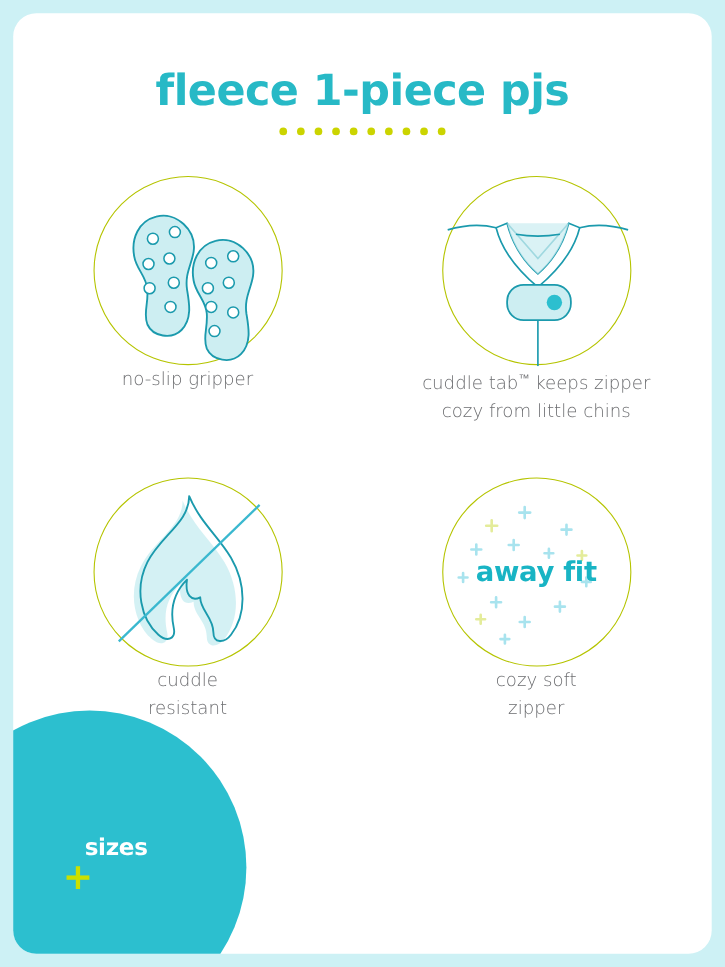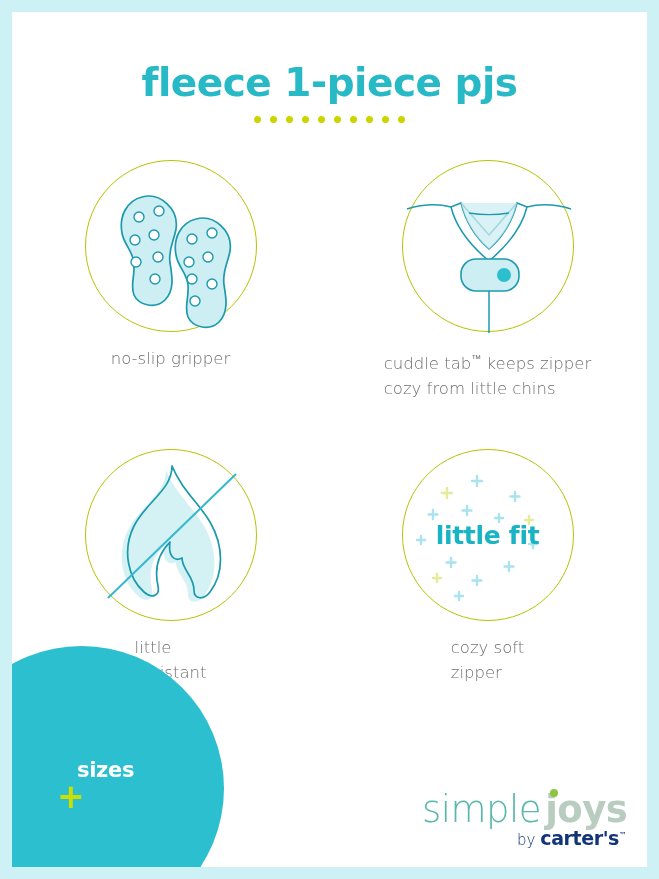--- a/index.html
+++ b/index.html
@@ -13,20 +13,21 @@
     position:relative;
     width:659px; height:879px;
     background:#cdf1f5;
   }
   .card {
     position:absolute;
     left:12px; top:12px;
     width:635px; height:855px;
     background:#ffffff;
     overflow:hidden;
+    border-radius:21px;
   }
 
   
   .title {
     position:absolute;
     left:0; top:48px;
     width:635px;
     text-align:center;
     font-size:39px;
     font-weight:bold;
@@ -63,21 +64,22 @@
   }
   .circle {
     width:172px; height:172px;
     border:1.6px solid #b5c400;
     border-radius:50%;
     position:relative;
     overflow:visible;
   }
   .circle svg { position:absolute; left:0; top:0; }
   .caption {
-    margin-top:14px;
+    margin-top:0;
+    text-align:center;
     font-size:16.5px;
     line-height:25px;
     color:#6d6e71;
     font-family:"DejaVu Sans", sans-serif;
     font-weight:300;
   }
   .caption .ln { display:block; }
   .tm { font-size:10px; vertical-align:super; }
   .row-gap { height:48px; }
 
@@ -256,21 +258,21 @@
 
         <div class="feat">
           <div class="circle">
             <svg width="172" height="172" viewBox="0 0 172 172">
               <path d="M86 16 C86 40 60 52 48 76 C36 100 42 128 58 142 C66 149 74 146 72 136 C68 118 72 104 84 92 C82 106 88 112 96 108 C96 120 108 126 108 140 C108 150 118 150 124 142 C138 124 138 96 124 72 C112 52 96 40 86 16 Z" fill="#cdeef2" stroke="none" opacity="0.85" transform="translate(-6,4)"></path>
               <path d="M86 16 C86 40 60 52 48 76 C36 100 42 128 58 142 C66 149 74 146 72 136 C68 118 72 104 84 92 C82 106 88 112 96 108 C96 120 108 126 108 140 C108 150 118 150 124 142 C138 124 138 96 124 72 C112 52 96 40 86 16 Z" fill="none" stroke="#1b9aad" stroke-width="1.7" stroke-linejoin="round"></path>
               <line x1="22" y1="148" x2="150" y2="24" stroke="#3ab8cf" stroke-width="2.1"></line>
             </svg>
           </div>
           <div class="caption">
-            <span class="ln">little</span>
+            <span class="ln">cuddle</span>
             <span class="ln">resistant</span>
           </div>
         </div>
 
         <div class="feat">
           <div class="circle">
             <svg width="172" height="172" viewBox="0 0 172 172">
               <g stroke="#a8e3ee" stroke-width="2.4" stroke-linecap="round">
                 <path d="M74 26 v10 M69 31 h10"></path>
                 <path d="M112 42 v9 M107.5 46.5 h9"></path>
@@ -283,42 +285,34 @@
                 <path d="M74 126 v9 M69.5 130.5 h9"></path>
                 <path d="M56 142 v8 M52 146 h8"></path>
                 <path d="M130 90 v8 M126 94 h8"></path>
               </g>
               <g stroke="#e4ec9a" stroke-width="2.4" stroke-linecap="round">
                 <path d="M44 38 v10 M39 43 h10"></path>
                 <path d="M126 66 v8 M122 70 h8"></path>
                 <path d="M34 124 v8 M30 128 h8"></path>
               </g>
             </svg>
-            <div class="loose-label">little fit</div>
+            <div class="loose-label">away fit</div>
           </div>
           <div class="caption">
             <span class="ln">cozy soft</span>
             <span class="ln">zipper</span>
           </div>
         </div>
       </div>
     </div>
 
     <div class="badge">
       <div class="badge-text">
         <div class="badge-sizes">sizes</div>
         <div class="badge-range">
           <span class="badge-plus">+</span>
         </div>
       </div>
     </div>
 
-    <div class="logo">
-      <div class="logo-top">
-        <span class="logo-simple">simple</span><span class="logo-joys"><span class="joy-dot"></span><span>joys</span></span>
-      </div>
-      <div class="logo-bottom">
-        <span class="logo-by">by </span><span class="logo-carters">carter's</span><span class="logo-reg">™</span>
-      </div>
-    </div>
 
   </div>
 </div>
 
 </body></html>

